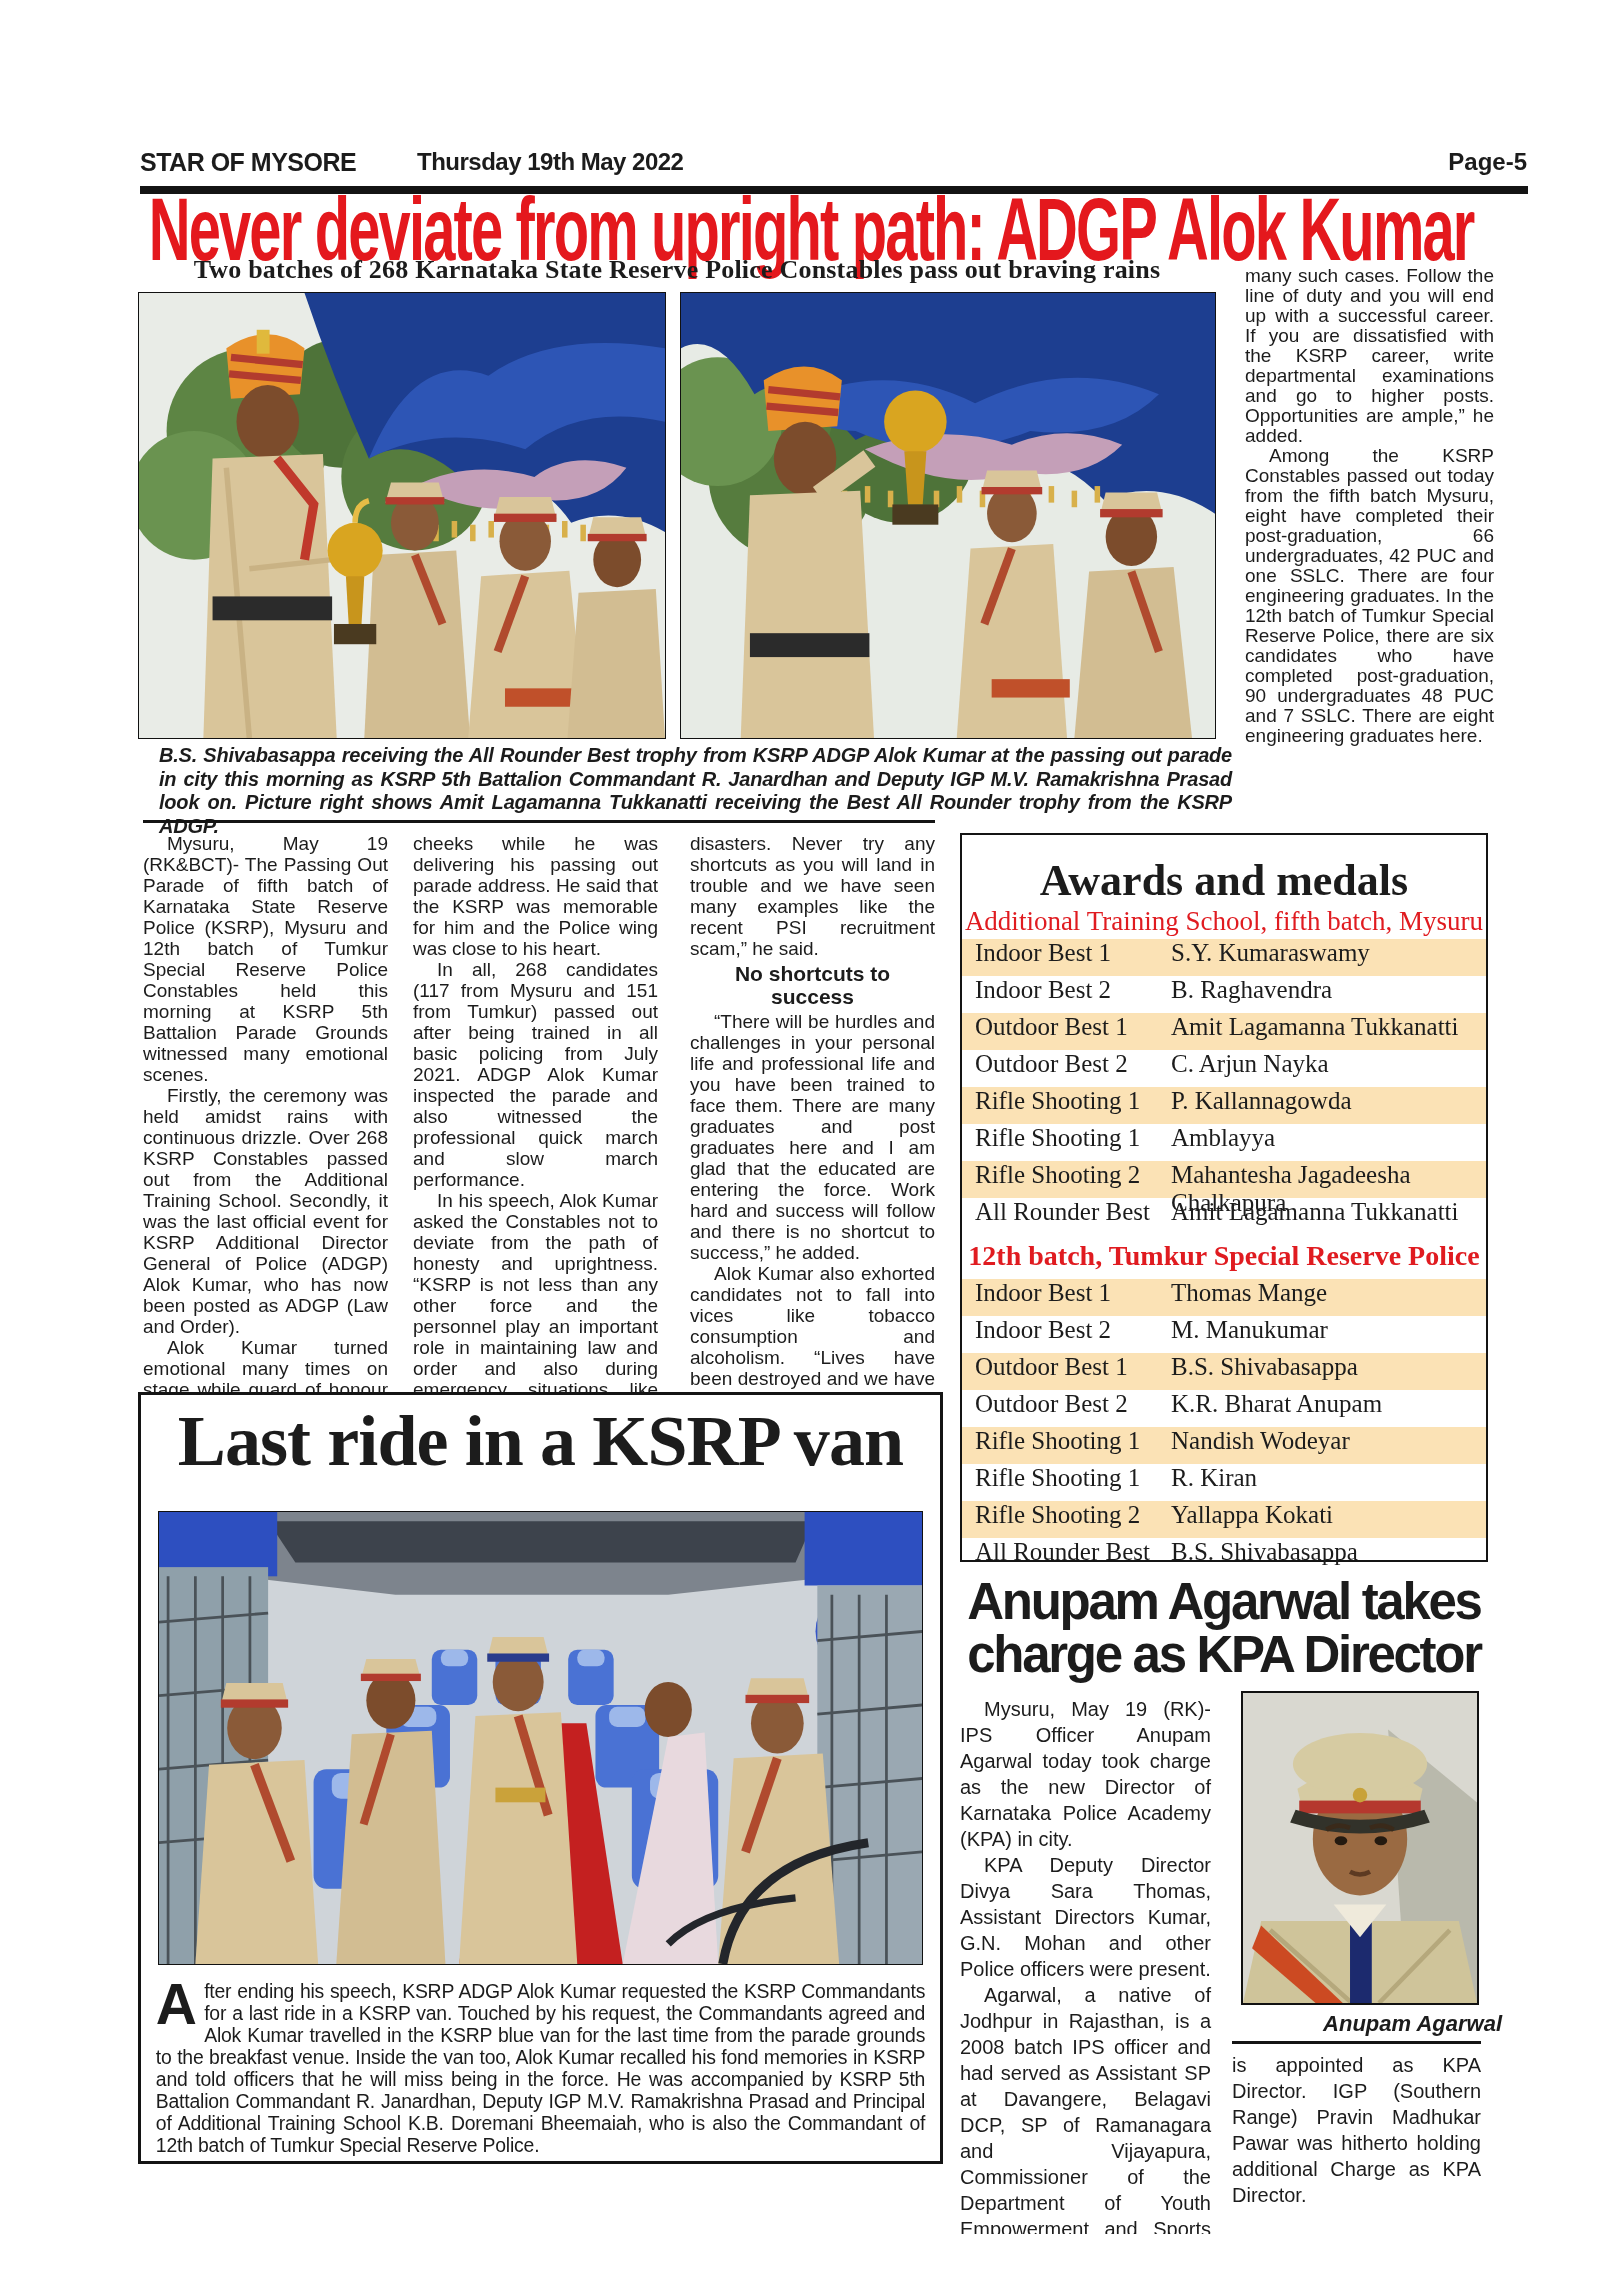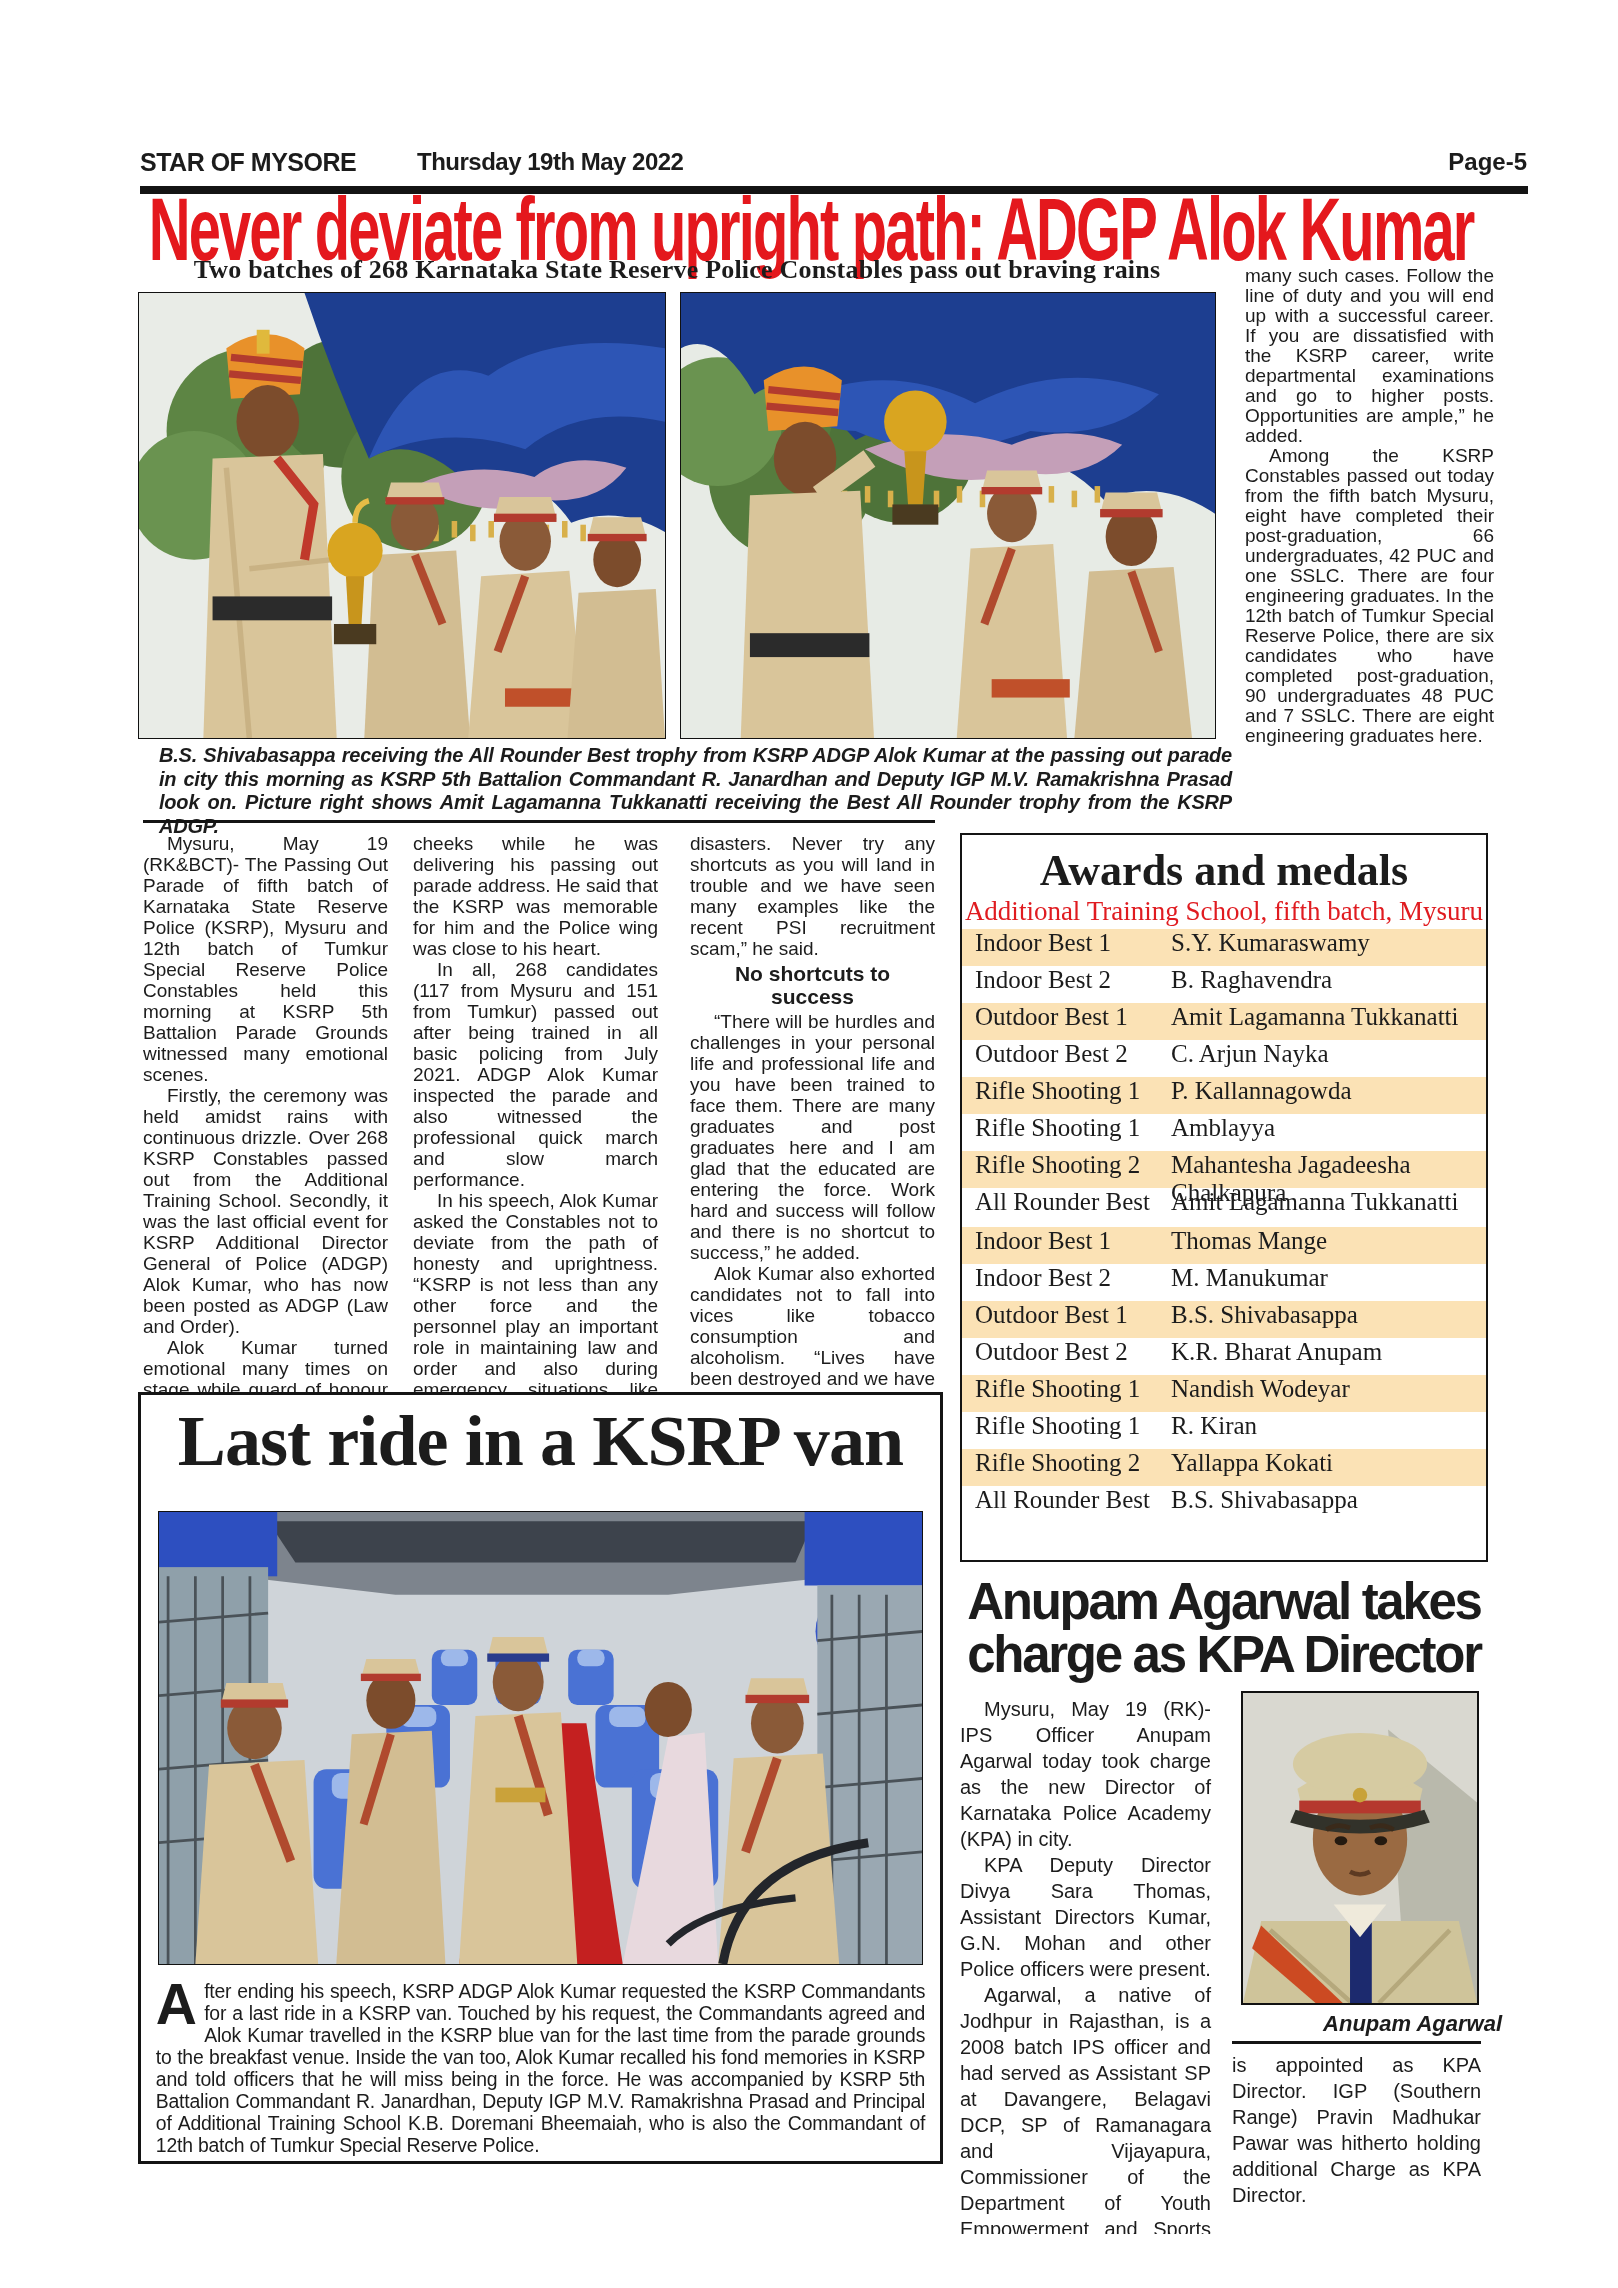--- a/index.html
+++ b/index.html
@@ -34,21 +34,21 @@
   .bcol{position:absolute;top:833px;width:245px;font-size:19px;line-height:21px;text-align:justify;}
   .bcol p{margin:0;}
   .bcol p.ind{text-indent:24px;}
   .c1{left:143px;}  .c2{left:413px;}  .c3{left:690px;}
   .c4{left:1232px;top:266px;width:249px;line-height:20px;margin-left:13px;}
   .subhead{font-weight:bold;font-size:21px;line-height:23px;text-align:center;width:175px;margin:2.8px auto 2.8px auto;}
 
   
   .awards{position:absolute;left:960px;top:833px;width:528px;height:729px;border:2.8px solid #141414;background:#fff;}
   .awards-title{font-family:"Liberation Serif",serif;font-weight:bold;font-size:44px;line-height:50px;
-                text-align:center;margin-top:11px;}
+                text-align:center;margin-top:21px;}
   .awards-sub{font-family:"Liberation Serif",serif;font-size:27px;line-height:31px;text-align:center;color:#e01b20;}
   .award-rows{margin-top:1.8px;}
   .award-row{display:flex;height:37px;font-family:"Liberation Serif",serif;font-size:25px;
              padding-left:13px;}
   .award-label{width:196px;flex:none;}
   .award-name{flex:1;}
   .row-beige{background:#fbe2b5;}
   .awards-mid{font-family:"Liberation Serif",serif;font-weight:bold;color:#e01b20;font-size:28px;
               height:42px;line-height:42px;text-align:center;}
 
@@ -259,20 +259,21 @@
         </div>
         <div class="award-row row-beige" data-name="award-row">
           <span class="award-label" data-name="award-category">Rifle Shooting 2</span>
           <span class="award-name" data-name="award-winner">Mahantesha Jagadeesha Chalkapura</span>
         </div>
         <div class="award-row" data-name="award-row">
           <span class="award-label" data-name="award-category">All Rounder Best</span>
           <span class="award-name" data-name="award-winner">Amit Lagamanna Tukkanatti</span>
         </div>
       </div>
+    <div class="awards-mid" data-name="awards-section2-header">12th batch, Tumkur Special Reserve Police</div>
     <div class="award-rows" data-name="awards-section2-rows">
         <div class="award-row row-beige" data-name="award-row">
           <span class="award-label" data-name="award-category">Indoor Best 1</span>
           <span class="award-name" data-name="award-winner">Thomas Mange</span>
         </div>
         <div class="award-row" data-name="award-row">
           <span class="award-label" data-name="award-category">Indoor Best 2</span>
           <span class="award-name" data-name="award-winner">M. Manukumar</span>
         </div>
         <div class="award-row row-beige" data-name="award-row">

